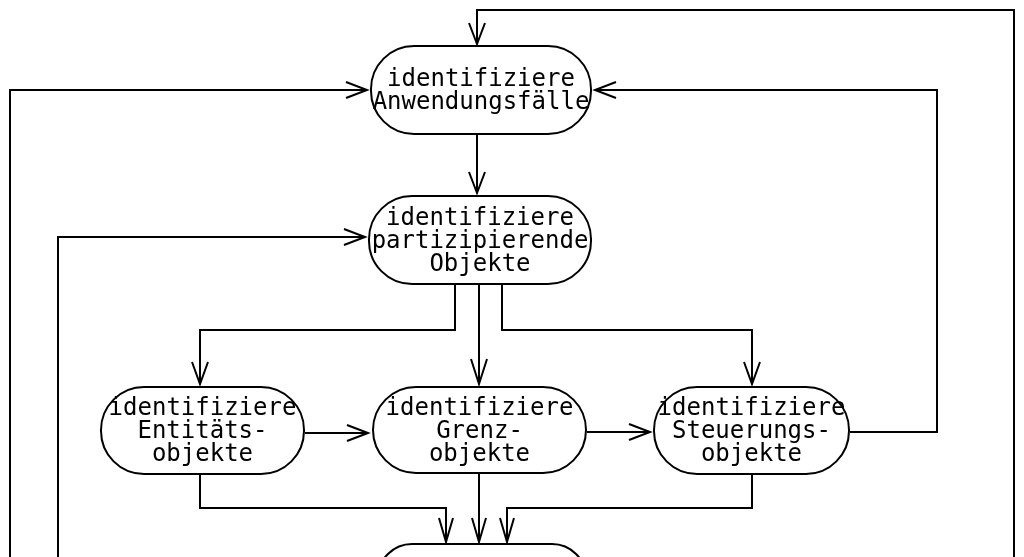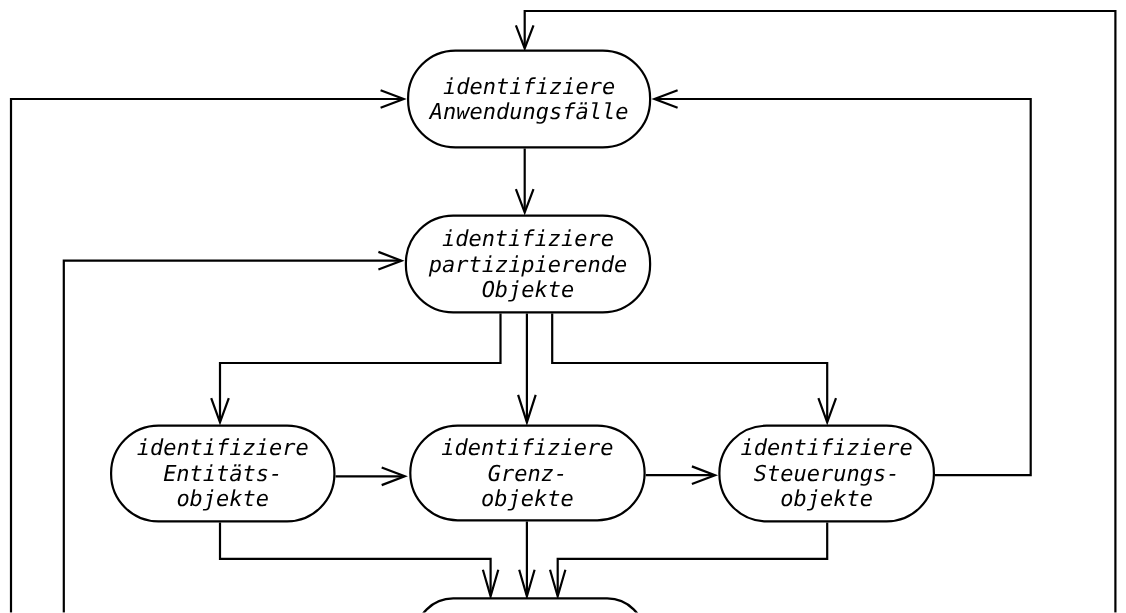--- a/index.html
+++ b/index.html
@@ -31,24 +31,23 @@
     position: absolute;
     box-sizing: border-box;
     border: 2px solid #000000;
     border-radius: 44px;
     background: #ffffff;
     display: flex;
     align-items: center;
     justify-content: center;
     text-align: center;
     white-space: pre-line;
-    font-size: 20px;
+    font-size: 24px;
     line-height: 23px;
     color: #000000;
-    font-style: italic;
   }
   .node-anwendungsfaelle   { left: 370px; top: 45px;  width: 222px; height: 90px; }
   .node-partizipierende    { left: 368px; top: 195px; width: 224px; height: 90px; }
   .node-entitaets          { left: 100px; top: 386px; width: 205px; height: 89px; }
   .node-grenz              { left: 372px; top: 386px; width: 215px; height: 88px; }
   .node-steuerungs         { left: 653px; top: 386px; width: 197px; height: 89px; }
   .node-bottom-partial     { left: 377px; top: 543px; width: 210px; height: 70px; }
 </style>
 </head>
 <body>

